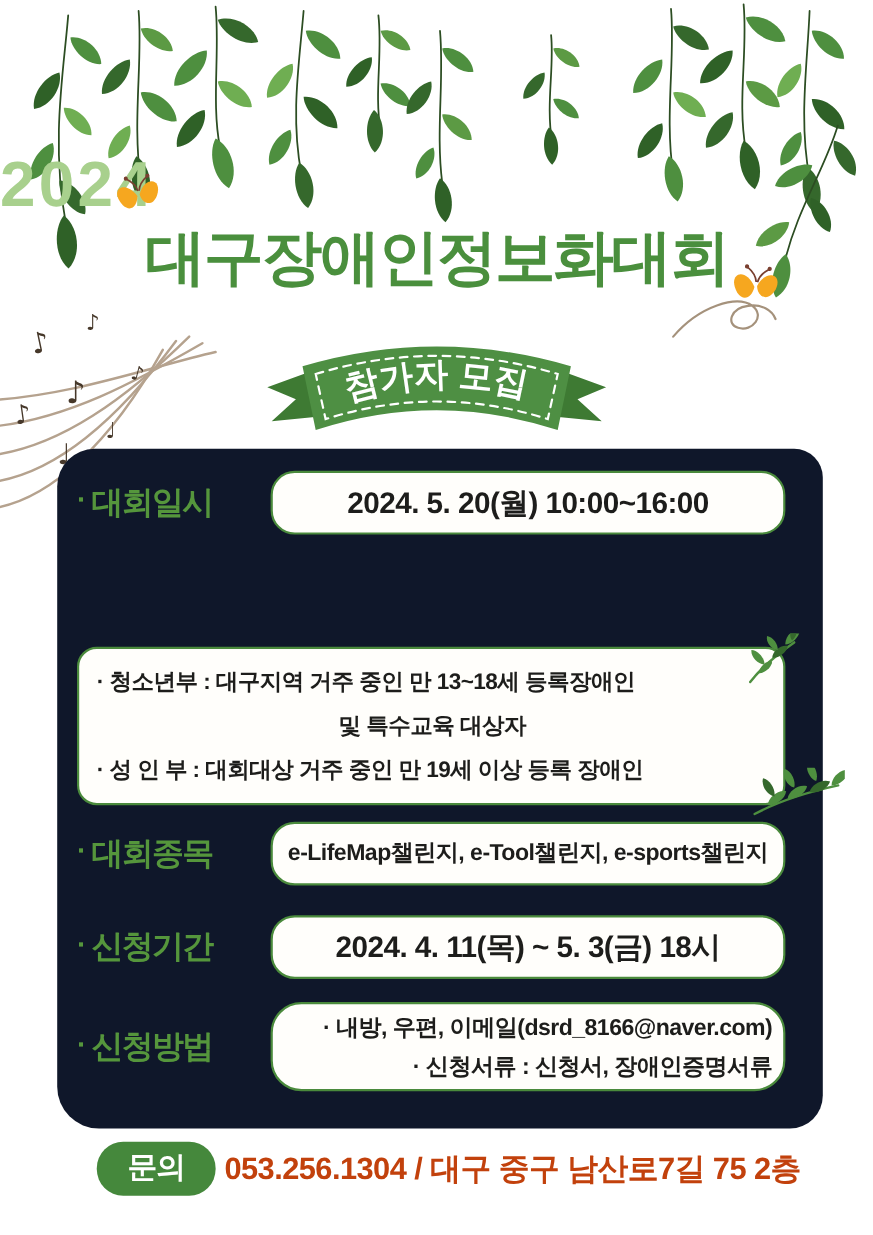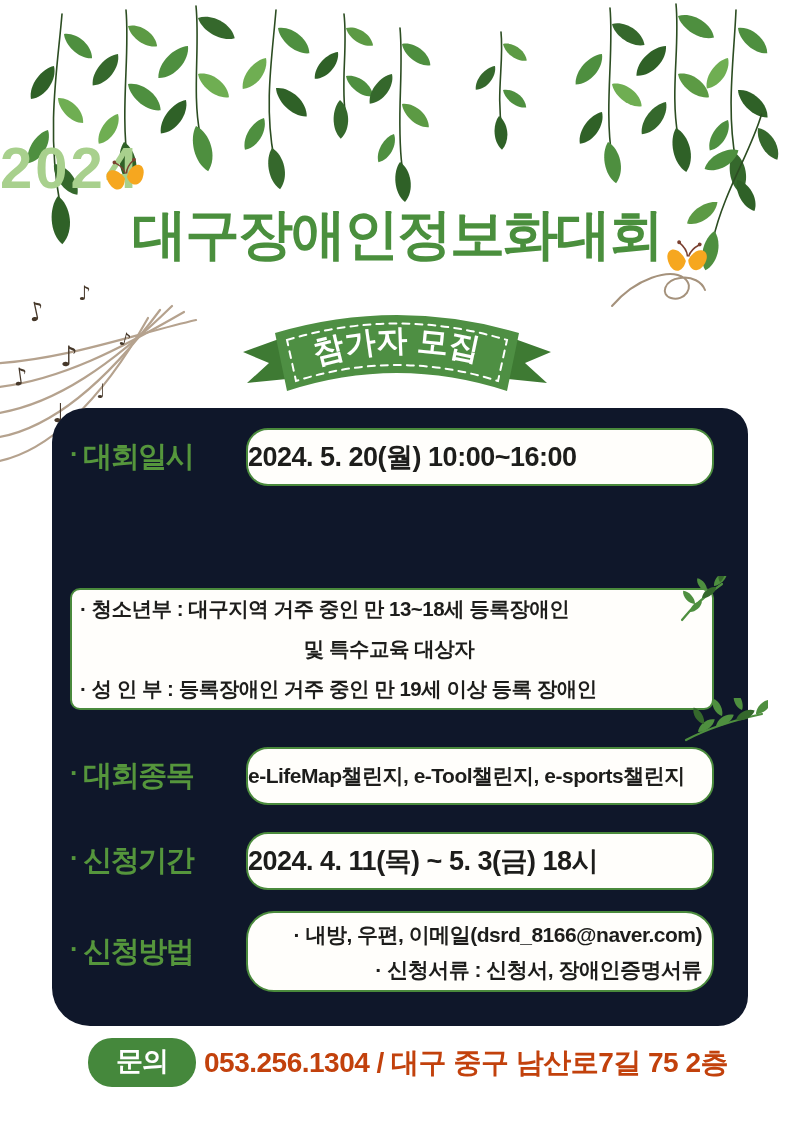--- a/index.html
+++ b/index.html
@@ -34,24 +34,24 @@
     letter-spacing:-1.5px;white-space:nowrap;
   }
   .row-label .bullet{font-size:26px;margin-right:6px;vertical-align:3px}
   .row.top-align .row-label{padding-top:16px}
   .row-box{
     flex:1;background:#fffefb;border:2.5px solid #4a8a3c;border-radius:22px;
     color:#1d1d1b;font-weight:bold;letter-spacing:-0.5px;
     display:flex;flex-direction:column;justify-content:center;
     box-sizing:border-box;
   }
-  .row-box.center{text-align:left}
+  .row-box.center{text-align:center}
   .r1 .row-box,.r2 .row-box,.r4 .row-box,.r5 .row-box{height:58px}
   .r1{top:20px}.r2{top:106px}.r3{top:180px}.r4{top:339px}.r5{top:424px}.r6{top:503px}
-  .r3 .row-box{height:122px;border-radius:10px;padding:6px 14px 6px 8px}
+  .r3 .row-box{height:144px;border-radius:18px;padding:6px 14px 6px 16px}
   .r6 .row-box{height:81px;border-radius:28px;padding:4px 10px 4px 18px}
   .line{display:block;font-size:27px;line-height:1.2}
   .r3 .line{font-size:20.5px;line-height:40px;text-align:left;white-space:nowrap}
   .r3 .line.centered{text-align:center}
   .r4 .line{font-size:21px;white-space:nowrap}
   .r6 .line{font-size:21px;line-height:35px;text-align:right;white-space:nowrap}
 
   .footer{
     position:absolute;left:88px;top:1038px;display:flex;align-items:center;gap:8px;
   }
@@ -227,21 +227,21 @@
       <div class="row-box center">
         <span class="line">2024. 5. 20(월) 10:00~16:00</span>
       </div>
     </div>
 
 
     <div class="row r3 top-align">
       <div class="row-box">
         <span class="line">· 청소년부 : 대구지역 거주 중인 만 13~18세 등록장애인</span>
         <span class="line centered">및 특수교육 대상자</span>
-        <span class="line">· 성 인 부 : 등록장애인 거주 중인 만 19세 이상 등록 장애인</span>
+        <span class="line">· 성 인 부 : 대회대상 거주 중인 만 19세 이상 등록 장애인</span>
       </div>
     </div>
 
     <div class="row r4">
       <div class="row-label"><span class="bullet">·</span><span>대회종목</span></div>
       <div class="row-box center">
         <span class="line">e-LifeMap챌린지, e-Tool챌린지, e-sports챌린지</span>
       </div>
     </div>
 

